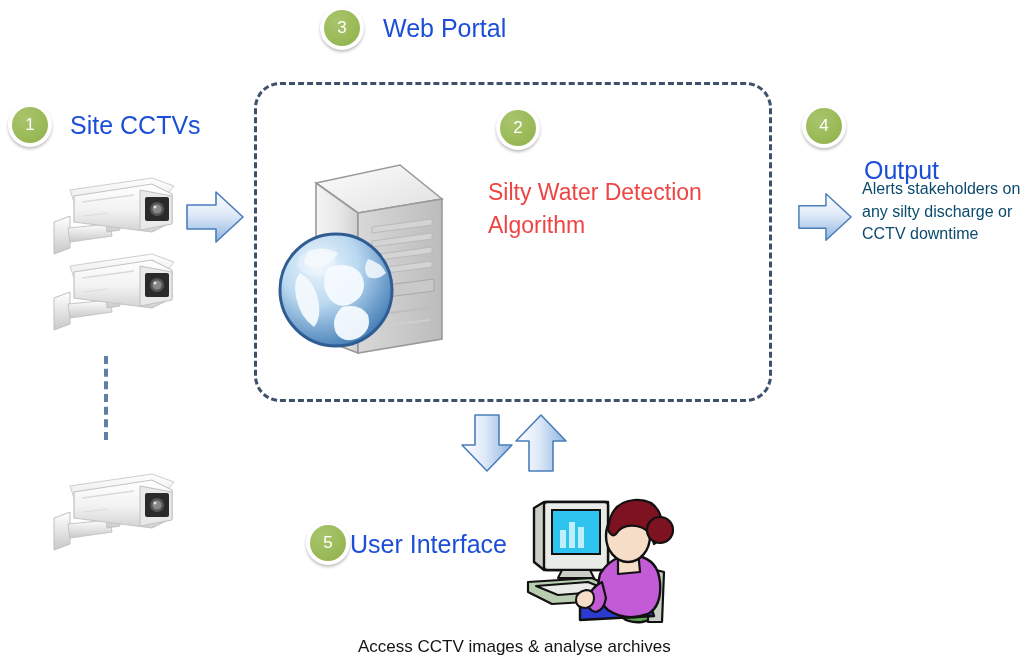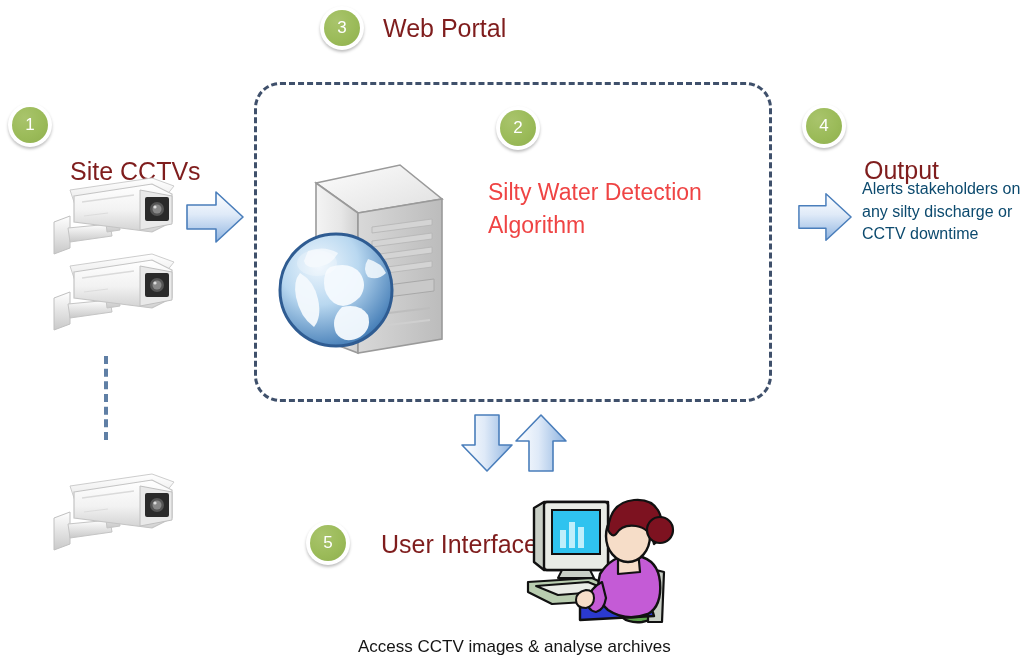--- a/index.html
+++ b/index.html
@@ -38,21 +38,21 @@
     background: radial-gradient(circle at 35% 30%, #a9c46c 0%, #9bbb59 55%, #8faf4e 100%);
     color: #ffffff;
     font-size: 17px;
     line-height: 36px;
     text-align: center;
     font-family: "Liberation Sans", sans-serif;
   }
 
   .steplabel {
     font-size: 25px;
-    color: #7f1d1d;
+    color: #1d4ed8;
     white-space: nowrap;
     font-family: "Liberation Sans", sans-serif;
   }
 
   
   .portal-box {
     border: 3px dashed #3f506b;
     border-radius: 26px;
     box-sizing: border-box;
   }
@@ -97,21 +97,21 @@
   <div class="abs badge" style="left:320px; top:6px;">
     <div class="disc">3</div>
   </div>
   <div class="abs steplabel" style="left:383px; top:14px;">Web Portal</div>
 
   <div class="abs portal-box" style="left:254px; top:82px; width:518px; height:320px;"></div>
 
   <div class="abs badge" style="left:8px; top:103px;">
     <div class="disc">1</div>
   </div>
-  <div class="abs steplabel" style="left:70px; top:111px;margin-top:46px;">Site CCTVs</div>
+  <div class="abs steplabel" style="left:70px; top:111px;">Site CCTVs</div>
 
   <div class="abs" style="left:48px; top:172px;">
     <svg width="130" height="98" viewBox="0 0 130 98">
       <defs>
         <linearGradient id="camBody" x1="0" y1="0" x2="0" y2="1">
           <stop offset="0%" stop-color="#ffffff"></stop>
           <stop offset="55%" stop-color="#f2f2f2"></stop>
           <stop offset="100%" stop-color="#d2d2d2"></stop>
         </linearGradient>
         <linearGradient id="camTop" x1="0" y1="0" x2="0" y2="1">
@@ -275,21 +275,21 @@
   </div>
   <div class="abs" style="left:512px; top:412px;">
     <svg width="58" height="62" viewBox="0 0 58 62">
       <path d="M29 3 L54 29 L41 29 L41 59 L17 59 L17 29 L4 29 Z" fill="url(#arrGradV)" stroke="#4a7ebb" stroke-width="1.6" stroke-linejoin="round"></path>
     </svg>
   </div>
 
   <div class="abs badge" style="left:306px; top:521px;">
     <div class="disc">5</div>
   </div>
-  <div class="abs steplabel" style="left:381px; top:530px;">User Interface</div>
+  <div class="abs steplabel" style="left:350px; top:530px;">User Interface</div>
 
   <div class="abs" style="left:522px; top:496px;">
     <svg width="160" height="128" viewBox="0 0 160 128">
 
       <path d="M12 12 L22 6 L86 6 L86 74 L22 74 L12 66 Z" fill="#c9cfc6" stroke="#111" stroke-width="2.4" stroke-linejoin="round"></path>
 
       <rect x="22" y="6" width="64" height="68" rx="3" fill="#e9ece6" stroke="#111" stroke-width="2.4"></rect>
 
       <rect x="30" y="14" width="48" height="44" fill="#2fc3ef" stroke="#111" stroke-width="2"></rect>
 

